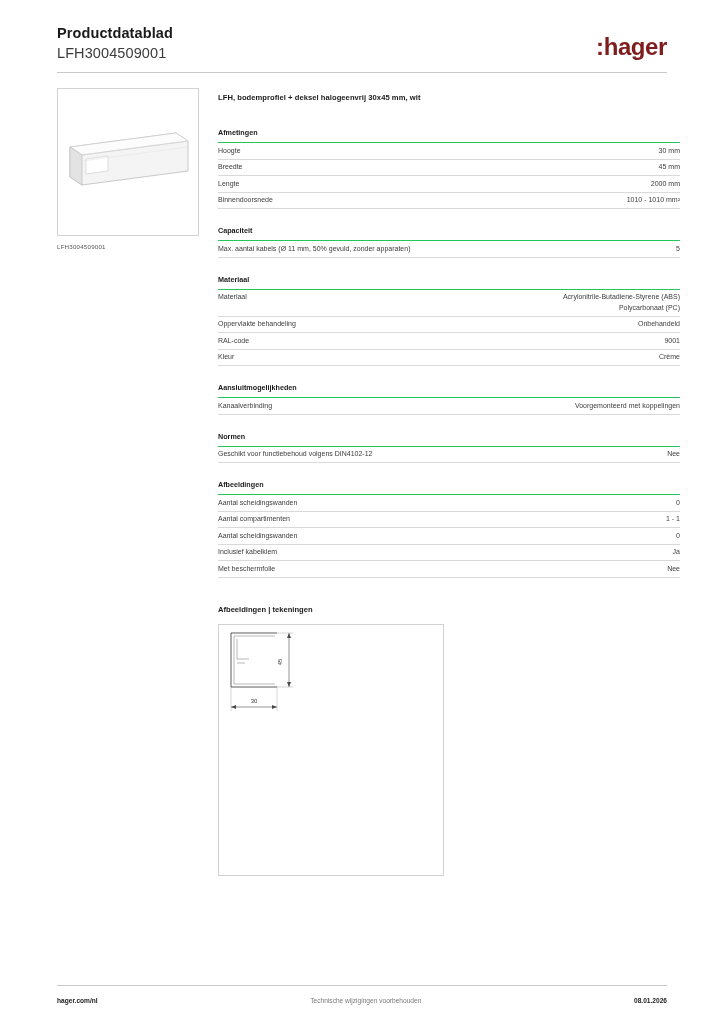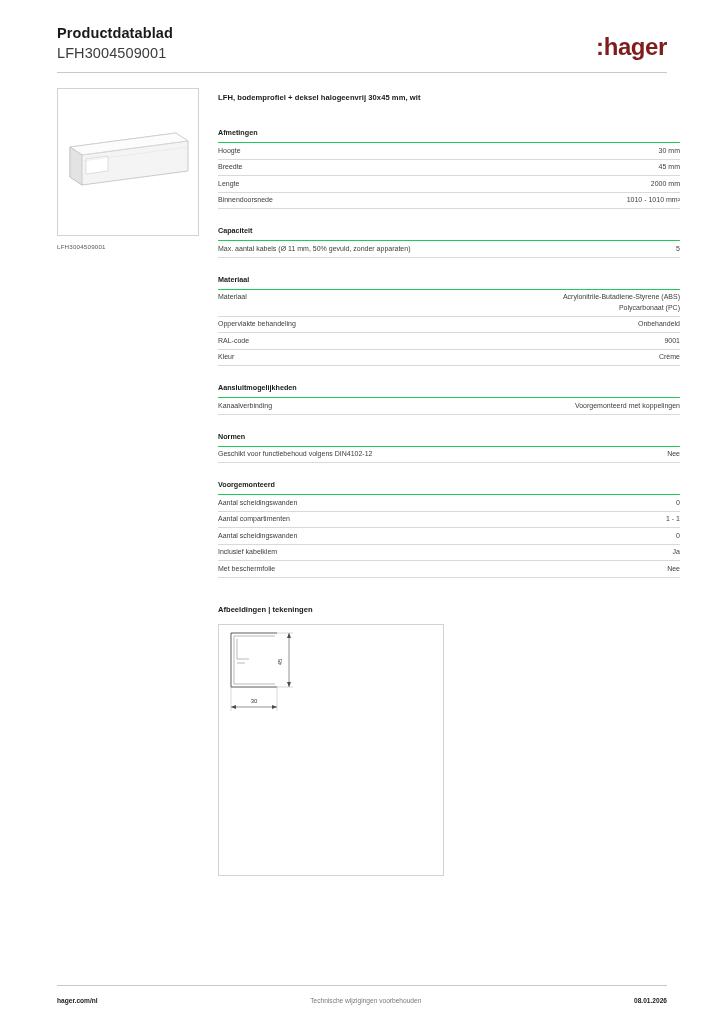--- a/index.html
+++ b/index.html
@@ -288,21 +288,21 @@
         </div>
         <div class="group">
           <div class="group-title">Normen</div>
           <div class="row">
             <div class="label">Geschikt voor functiebehoud volgens DIN4102-12</div>
             <div class="value">Nee</div>
           </div>
           <div class="group-end"></div>
         </div>
         <div class="group">
-          <div class="group-title">Voorgemonteerd</div>
+          <div class="group-title">Afbeeldingen</div>
           <div class="row">
             <div class="label">Aantal scheidingswanden</div>
             <div class="value">0</div>
           </div>
           <div class="row">
             <div class="label">Aantal compartimenten</div>
             <div class="value">1 - 1</div>
           </div>
           <div class="row">
             <div class="label">Aantal scheidingswanden</div>

